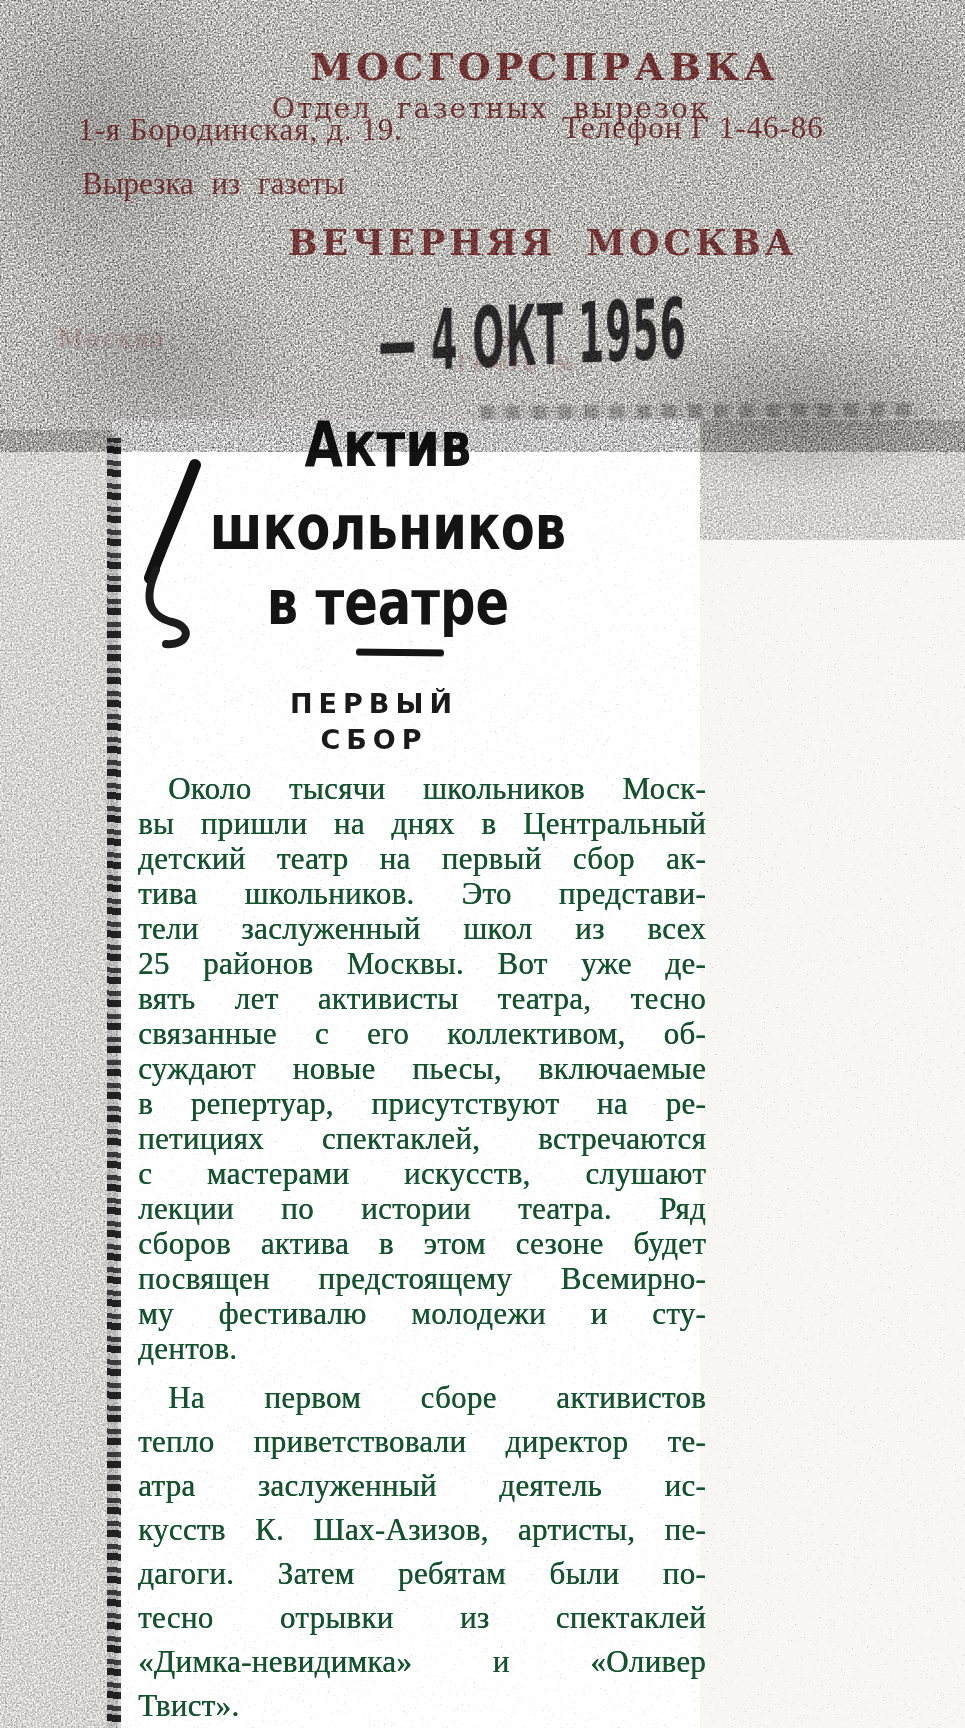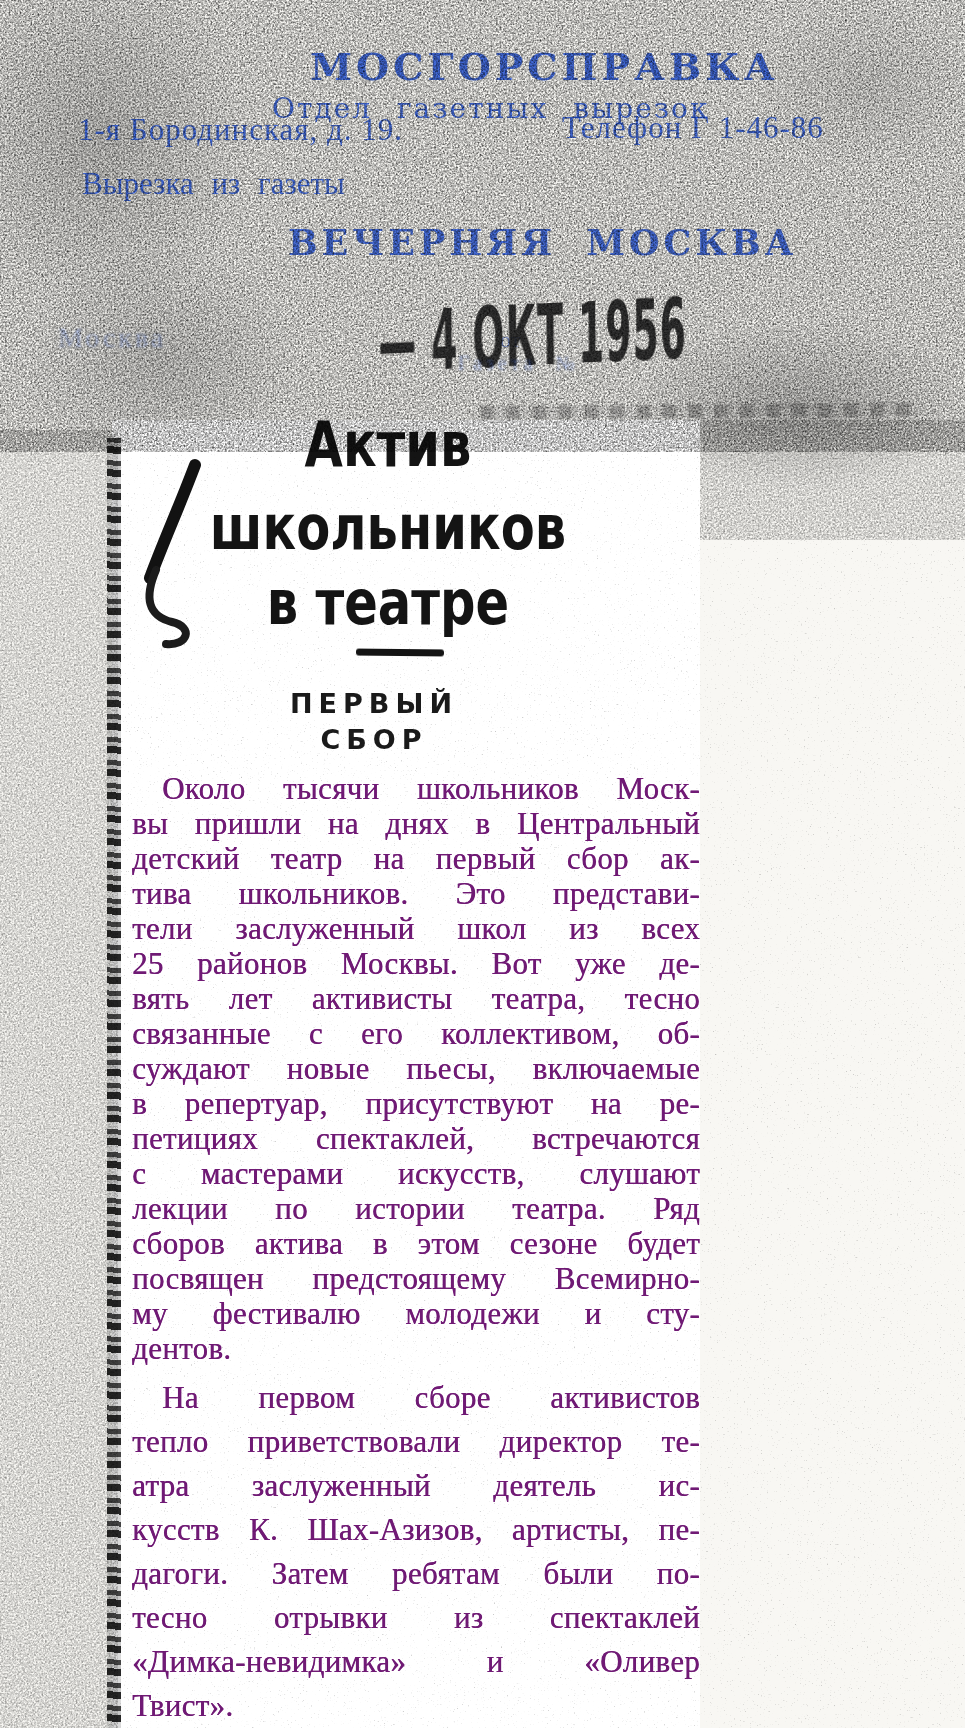--- a/index.html
+++ b/index.html
@@ -6,21 +6,21 @@
   .page {
     position:relative; width:965px; height:1728px;
     background:#f8f7f3; overflow:hidden;
     font-family:"Liberation Serif", serif;
   }
   svg.noise { position:absolute; pointer-events:none; }
   .blotch { position:absolute; pointer-events:none; }
 
   
   .stampink {
-    position:absolute; color:#1d4ed8; opacity:.82;
+    position:absolute; color:#7f1d1d; opacity:.82;
     filter:blur(0.35px); white-space:nowrap;
   }
   .org   { left:310px; top:44px;  font-family:"DejaVu Serif",serif; font-weight:bold;
            font-size:38px; letter-spacing:4px; }
   .dept  { left:272px; top:92px;  font-family:"DejaVu Serif",serif; font-weight:normal;
            font-size:28px; letter-spacing:2px; word-spacing:14px;text-align:center; }
   .addr  { left:78px;  top:112px; font-size:31px; letter-spacing:1px; }
   .phone { left:562px; top:110px; font-size:31px; letter-spacing:1px; }
   .cliplabel { left:82px; top:166px; font-size:31px; word-spacing:10px;text-align:right; }
   .paper-name { left:288px; top:222px; font-family:"DejaVu Serif",serif; font-weight:bold;
@@ -57,21 +57,21 @@
   .title-divider { position:absolute; left:356px; top:649px; width:88px; height:7px;
     background:#141414; border-radius:3px; transform:rotate(.6deg); filter:blur(.3px); }
 
   .sub {
     position:absolute; left:94px; width:560px; text-align:center;
     font-family:"DejaVu Sans",sans-serif; font-weight:bold; color:#1a1a1a;
     font-size:27px; letter-spacing:6px; filter:blur(.2px);
   }
   .s1 { top:688px; } .s2 { top:724px; }
 
-  .para { position:absolute; left:132px; width:568px; color:#701a75;
+  .para { position:absolute; left:138px; width:568px; color:#14532d;
     font-size:31px; letter-spacing:.3px; text-shadow:.4px 0 0 currentColor;
     filter:blur(.15px); }
   .p1 { top:771px; } .p1 .jline { line-height:35px; height:35px; }
   .p2 { top:1376px; } .p2 .jline { line-height:44px; height:44px; }
   .jline { text-align:justify; text-align-last:justify; overflow:hidden; white-space:nowrap; }
   .jline.firstline { text-indent:30px; }
   .jline.lastline  { text-align-last:left; }
 
   
   .b-tl   { left:-50px; top:-40px; width:300px; height:360px;

